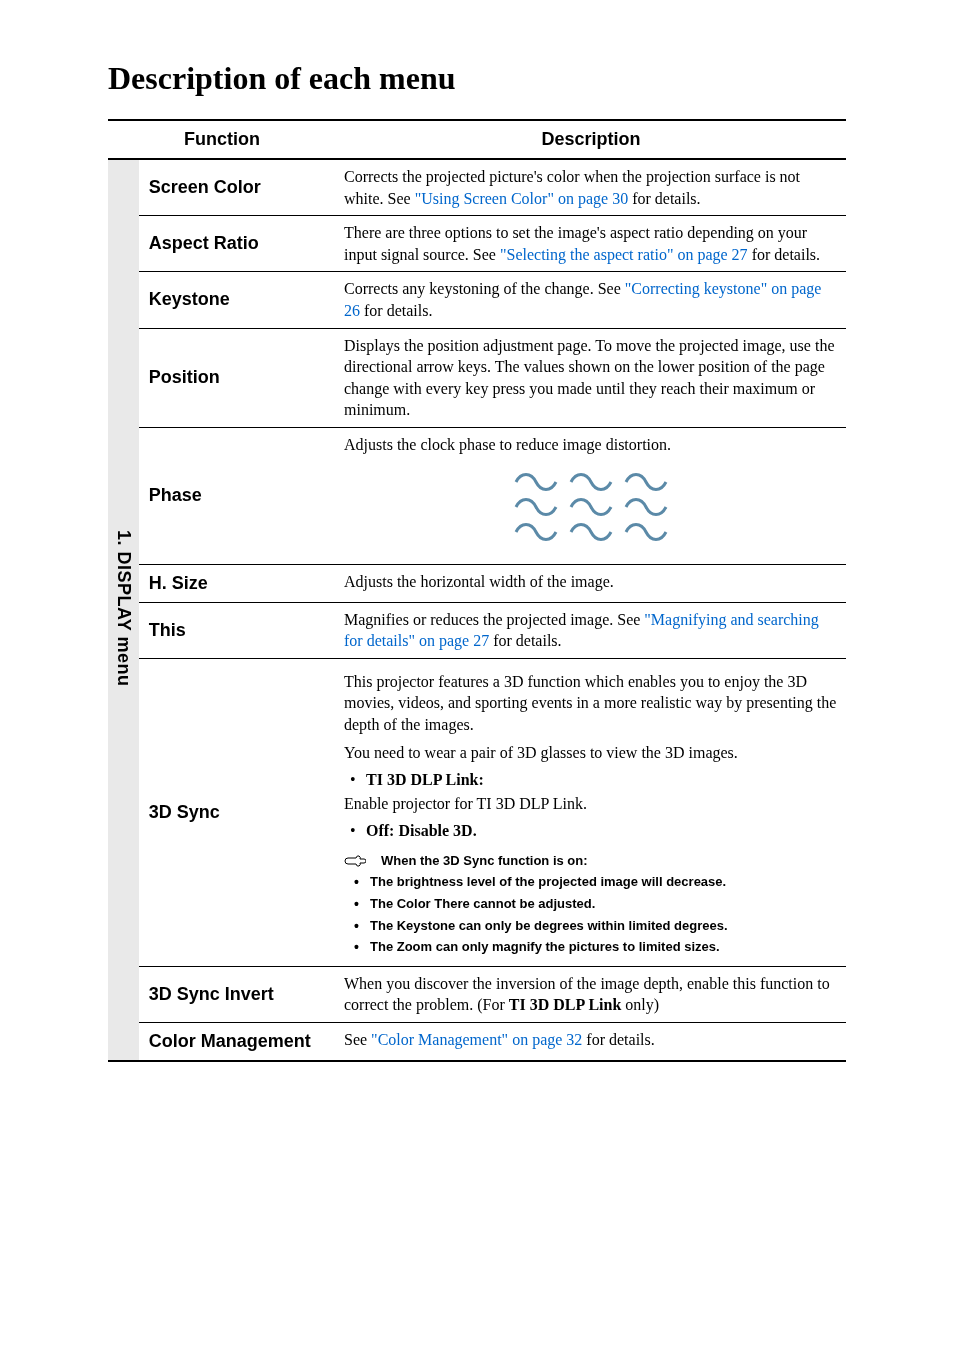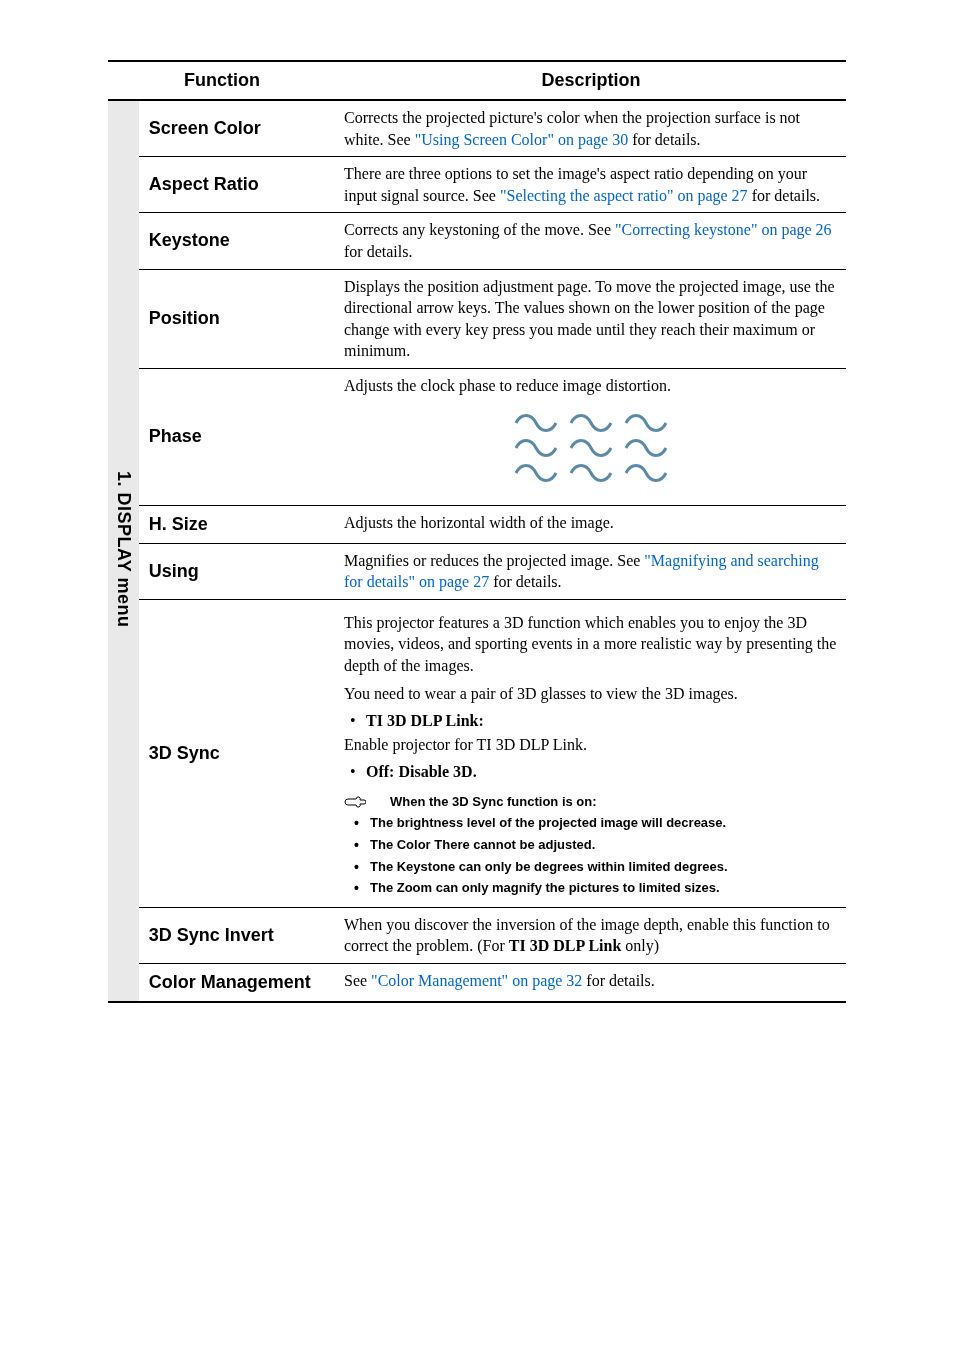--- a/index.html
+++ b/index.html
@@ -100,21 +100,21 @@
     font-weight: bold;
   }
   .note-block {
     font-family: Arial, Helvetica, sans-serif;
     font-size: 13px;
     font-weight: bold;
   }
   .note-header {
     display: flex;
     align-items: center;
-    gap: 24px;
+    gap: 15px;
     margin-top: 10px;
     margin-bottom: 2px;
   }
   .hand-icon {
     width: 22px;
     height: 14px;
     flex: 0 0 22px;
   }
   .note-list {
     padding: 0;
@@ -145,20 +145,21 @@
   }
   .footer .pnum {
     display: inline-block;
     width: 34px;
   }
 </style>
 </head>
 <body>
 
 <div class="page">
+  <h1>Description of each menu</h1>
 
   <table class="main">
     <tbody>
         <tr>
       <th class="func-head" colspan="2">Function</th>
       <th class="desc-head">Description</th>
     </tr>
 
     <tr>
       <td class="side-tab" rowspan="11">
@@ -173,21 +174,21 @@
     <tr>
       <td class="func-cell">Aspect Ratio</td>
       <td class="desc-cell">
         <span>There are three options to set the image's aspect ratio depending on your input signal source. See </span><span class="link">"Selecting the aspect ratio" on page 27</span><span> for details.</span>
       </td>
     </tr>
 
     <tr>
       <td class="func-cell">Keystone</td>
       <td class="desc-cell">
-        <span>Corrects any keystoning of the move. See </span><span class="link">"Correcting keystone" on page 26</span><span> for details.</span>
+        <span>Corrects any keystoning of the change. See </span><span class="link">"Correcting keystone" on page 26</span><span> for details.</span>
       </td>
     </tr>
 
     <tr>
       <td class="func-cell">Position</td>
       <td class="desc-cell">Displays the position adjustment page. To move the projected image, use the directional arrow keys. The values shown on the lower position of the page change with every key press you made until they reach their maximum or minimum.</td>
     </tr>
 
     <tr>
       <td class="func-cell">Phase</td>
@@ -208,21 +209,21 @@
         </svg>
       </td>
     </tr>
 
     <tr>
       <td class="func-cell">H. Size</td>
       <td class="desc-cell">Adjusts the horizontal width of the image.</td>
     </tr>
 
     <tr>
-      <td class="func-cell">Using</td>
+      <td class="func-cell">This</td>
       <td class="desc-cell">
         <span>Magnifies or reduces the projected image. See </span><span class="link">"Magnifying and searching for details" on page 27</span><span> for details.</span>
       </td>
     </tr>
 
     <tr>
       <td class="func-cell">3D Sync</td>
       <td class="desc-cell">
         <div class="desc-p">This projector features a 3D function which enables you to enjoy the 3D movies, videos, and sporting events in a more realistic way by presenting the depth of the images.</div>
         <div class="desc-p">You need to wear a pair of 3D glasses to view the 3D images.</div>

